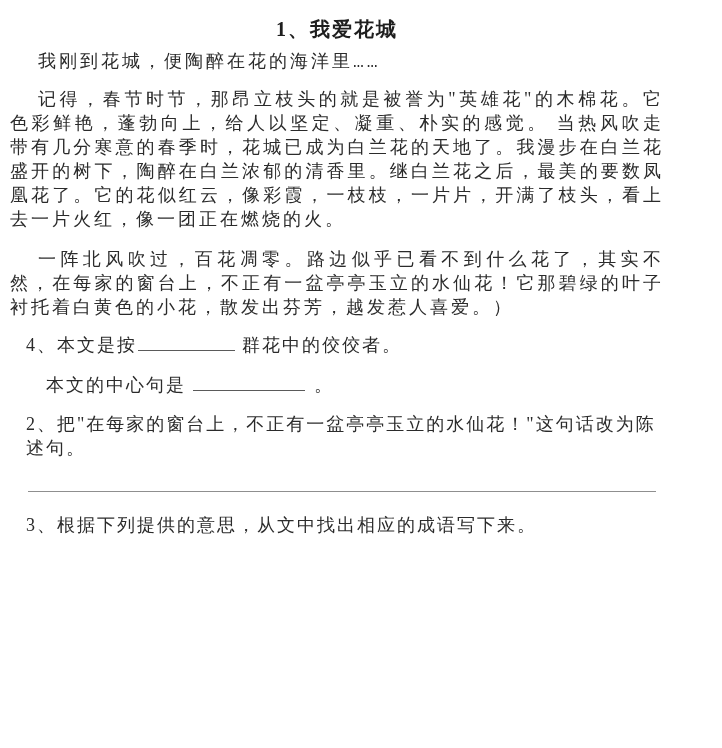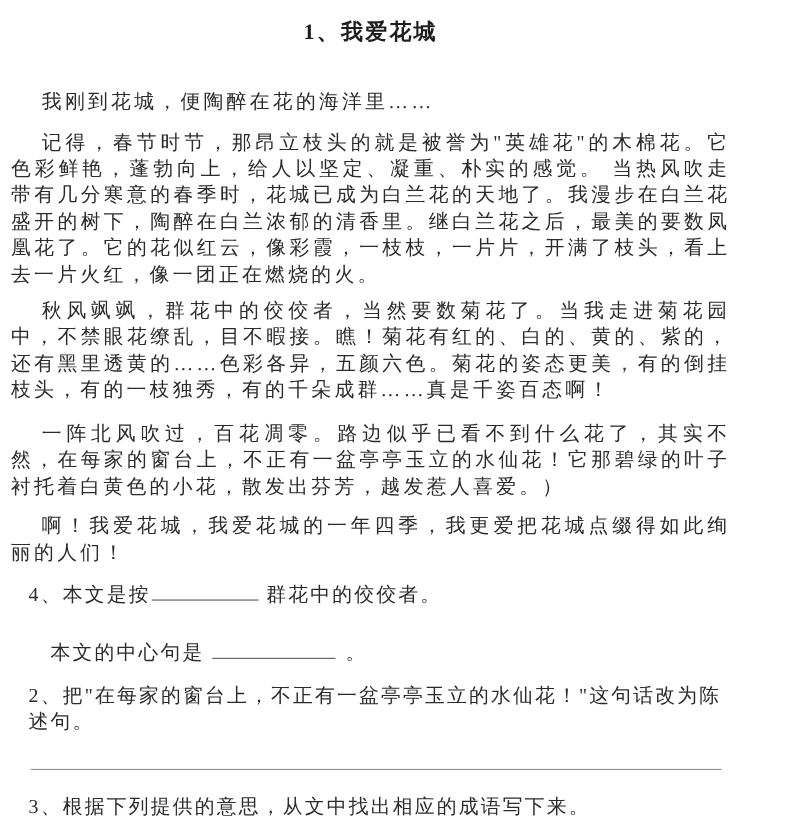--- a/index.html
+++ b/index.html
@@ -26,33 +26,33 @@
     color: #1e1e1e;
   }
   .para {
     margin: 0;
     font-size: 18px;
     line-height: 24px;
     letter-spacing: 3px;
     text-align: justify;
     text-indent: 28px;
   }
-  .p1 { margin-top: 38px; }
+  .p1 { margin-top: 8px; font-family: Liberation Mono, monospace; }
   .p2 { margin-top: 13px; }
   .p3 { margin-top: 9px; }
   .p4 { margin-top: 16px; }
   .p5 { margin-top: 12px; }
   .qline {
     margin: 0 0 0 16px;
     font-size: 18px;
     line-height: 24px;
     letter-spacing: 2px;
   }
   .q1  { margin-top: 14px; }
-  .q1b { margin-top: 29px; margin-left: 36px; }
+  .q1b { margin-top: 16px; margin-left: 36px; }
   .q2  { margin-top: 15px; }
   .q3h { margin-top: 21px; }
   .q3-item {
     margin-left: 52px;
     font-size: 18px;
     line-height: 24px;
     letter-spacing: 2px;
   }
   .q3-item.i1 { margin-top: 20px; }
   .blank {
@@ -73,23 +73,21 @@
 </style>
 </head>
 <body>
 
 <div class="page">
 
   <h1 class="title">1、我爱花城</h1>
 
   <p class="para p1">我刚到花城，便陶醉在花的海洋里……</p>
   <p class="para p2">记得，春节时节，那昂立枝头的就是被誉为"英雄花"的木棉花。它色彩鲜艳，蓬勃向上，给人以坚定、凝重、朴实的感觉。 当热风吹走带有几分寒意的春季时，花城已成为白兰花的天地了。我漫步在白兰花盛开的树下，陶醉在白兰浓郁的清香里。继白兰花之后，最美的要数凤凰花了。它的花似红云，像彩霞，一枝枝，一片片，开满了枝头，看上去一片火红，像一团正在燃烧的火。</p>
-  <p class="para p3">秋风飒飒，群花中的佼佼者，当然要数菊花了。当我走进菊花园中，不禁眼花缭乱，目不暇接。瞧！菊花有红的、白的、黄的、紫的，还有黑里透黄的……色彩各异，五颜六色。菊花的姿态更美，有的倒挂枝头，有的一枝独秀，有的千朵成群……真是千姿百态啊！</p>
   <p class="para p4">一阵北风吹过，百花凋零。路边似乎已看不到什么花了，其实不然，在每家的窗台上，不正有一盆亭亭玉立的水仙花！它那碧绿的叶子衬托着白黄色的小花，散发出芬芳，越发惹人喜爱。）</p>
-  <p class="para p5">啊！我爱花城，我爱花城的一年四季，我更爱把花城点缀得如此绚丽的人们！</p>
 
   <div class="qline q1">
     <span>4、本文是按</span><span class="blank blank-q1"></span><span>群花中的佼佼者。</span>
   </div>
 
   <div class="qline q1b">
     <span>本文的中心句是</span><span class="blank blank-q1b"></span><span>。</span>
   </div>
 
   <div class="qline q2">2、把"在每家的窗台上，不正有一盆亭亭玉立的水仙花！"这句话改为陈述句。</div>

